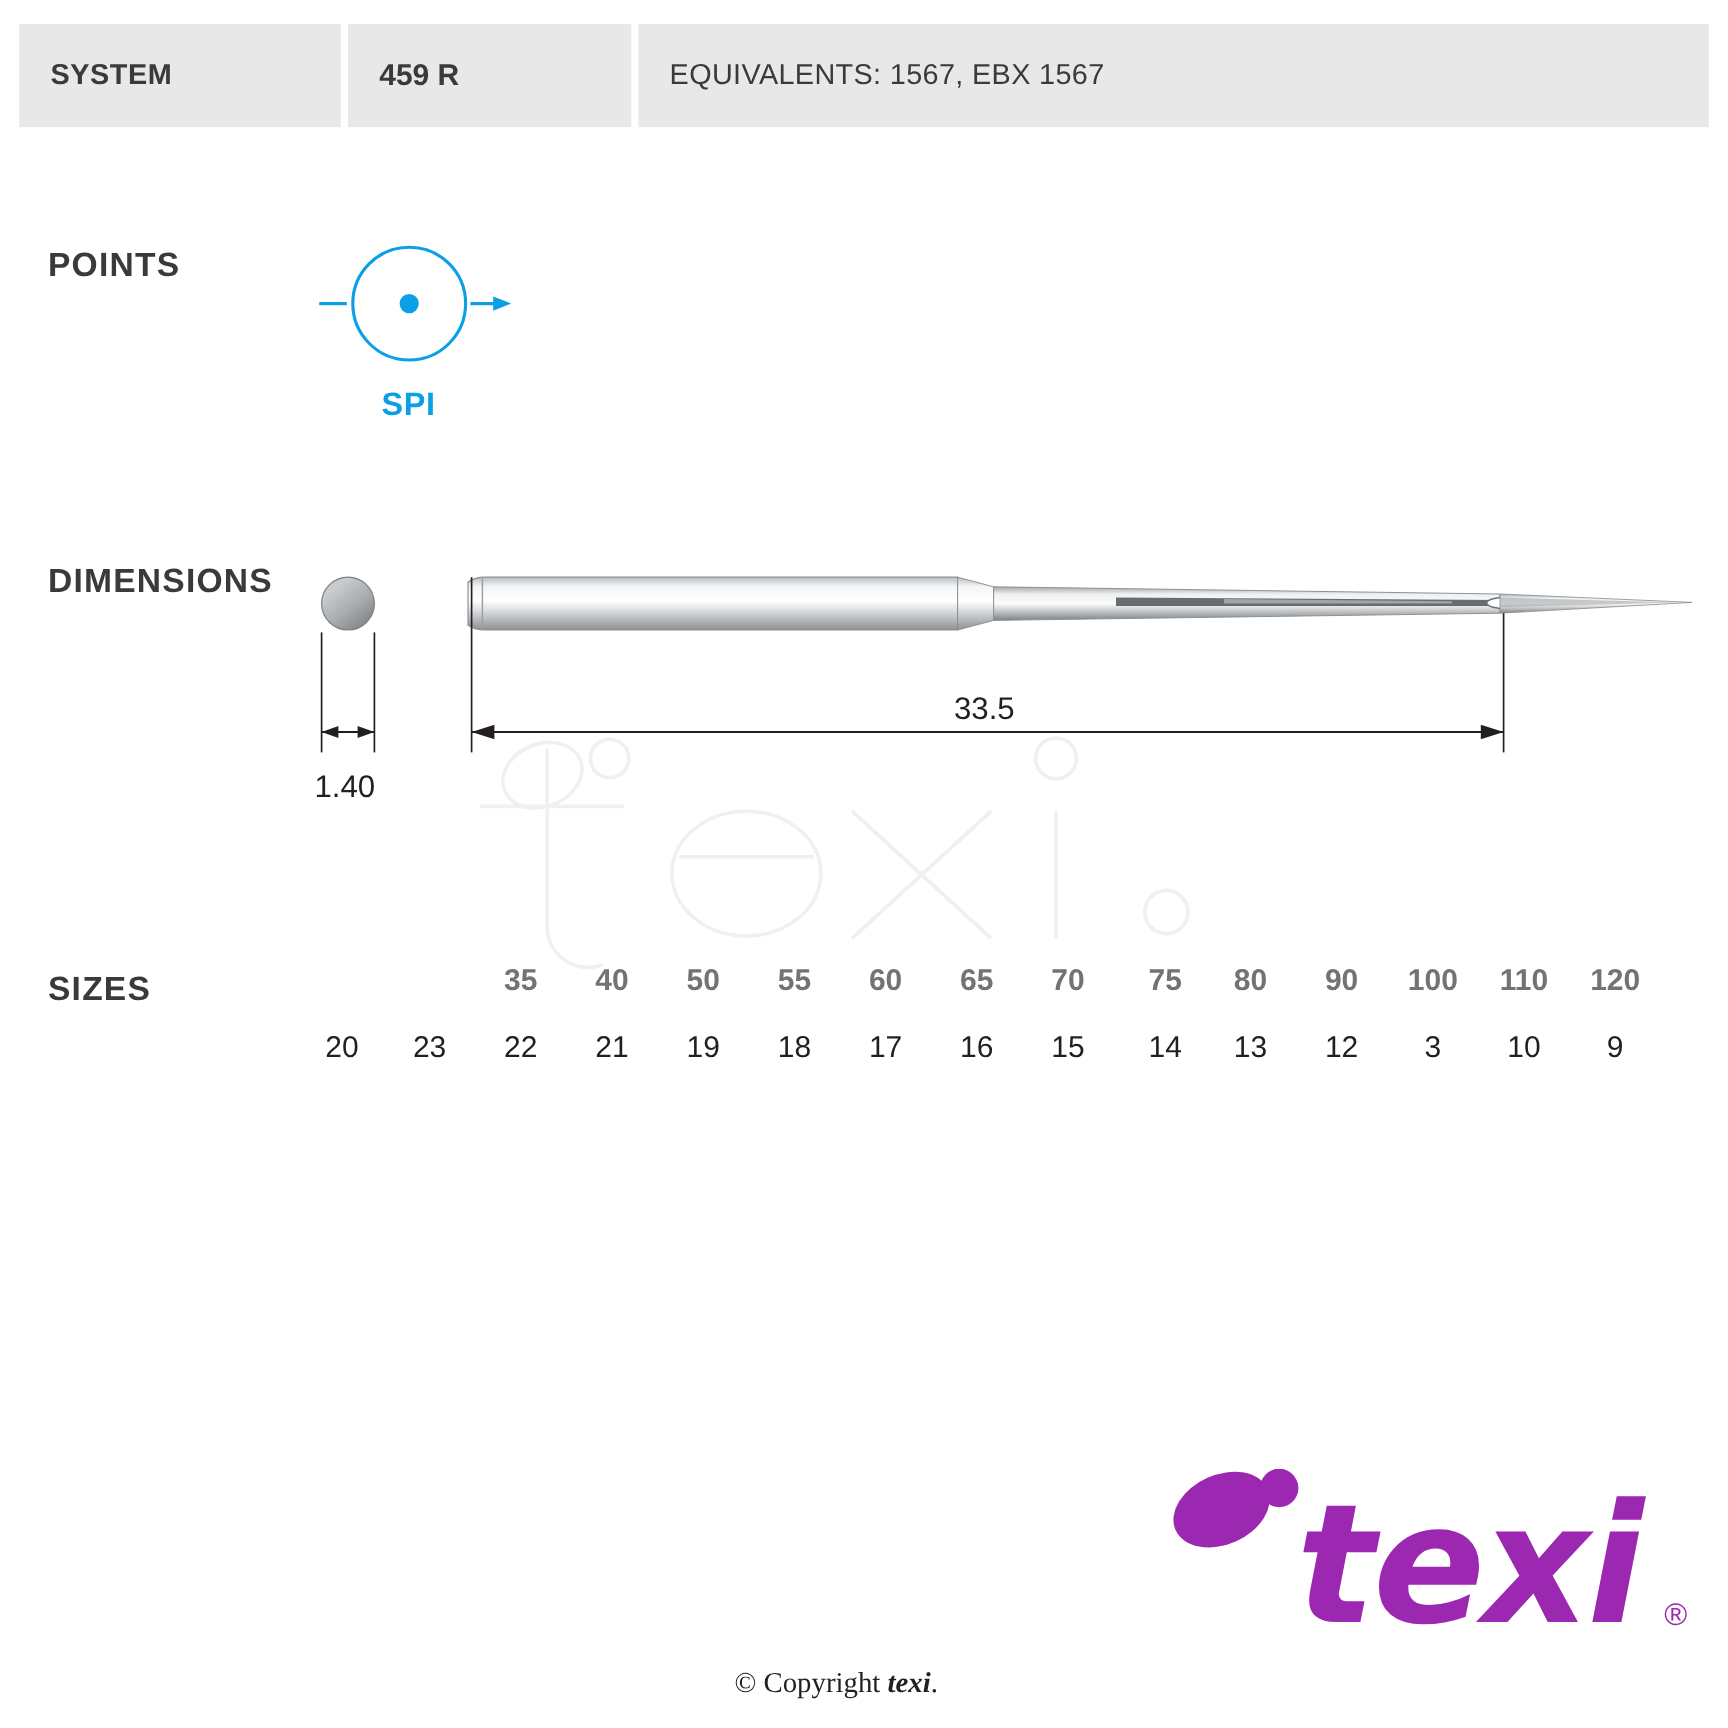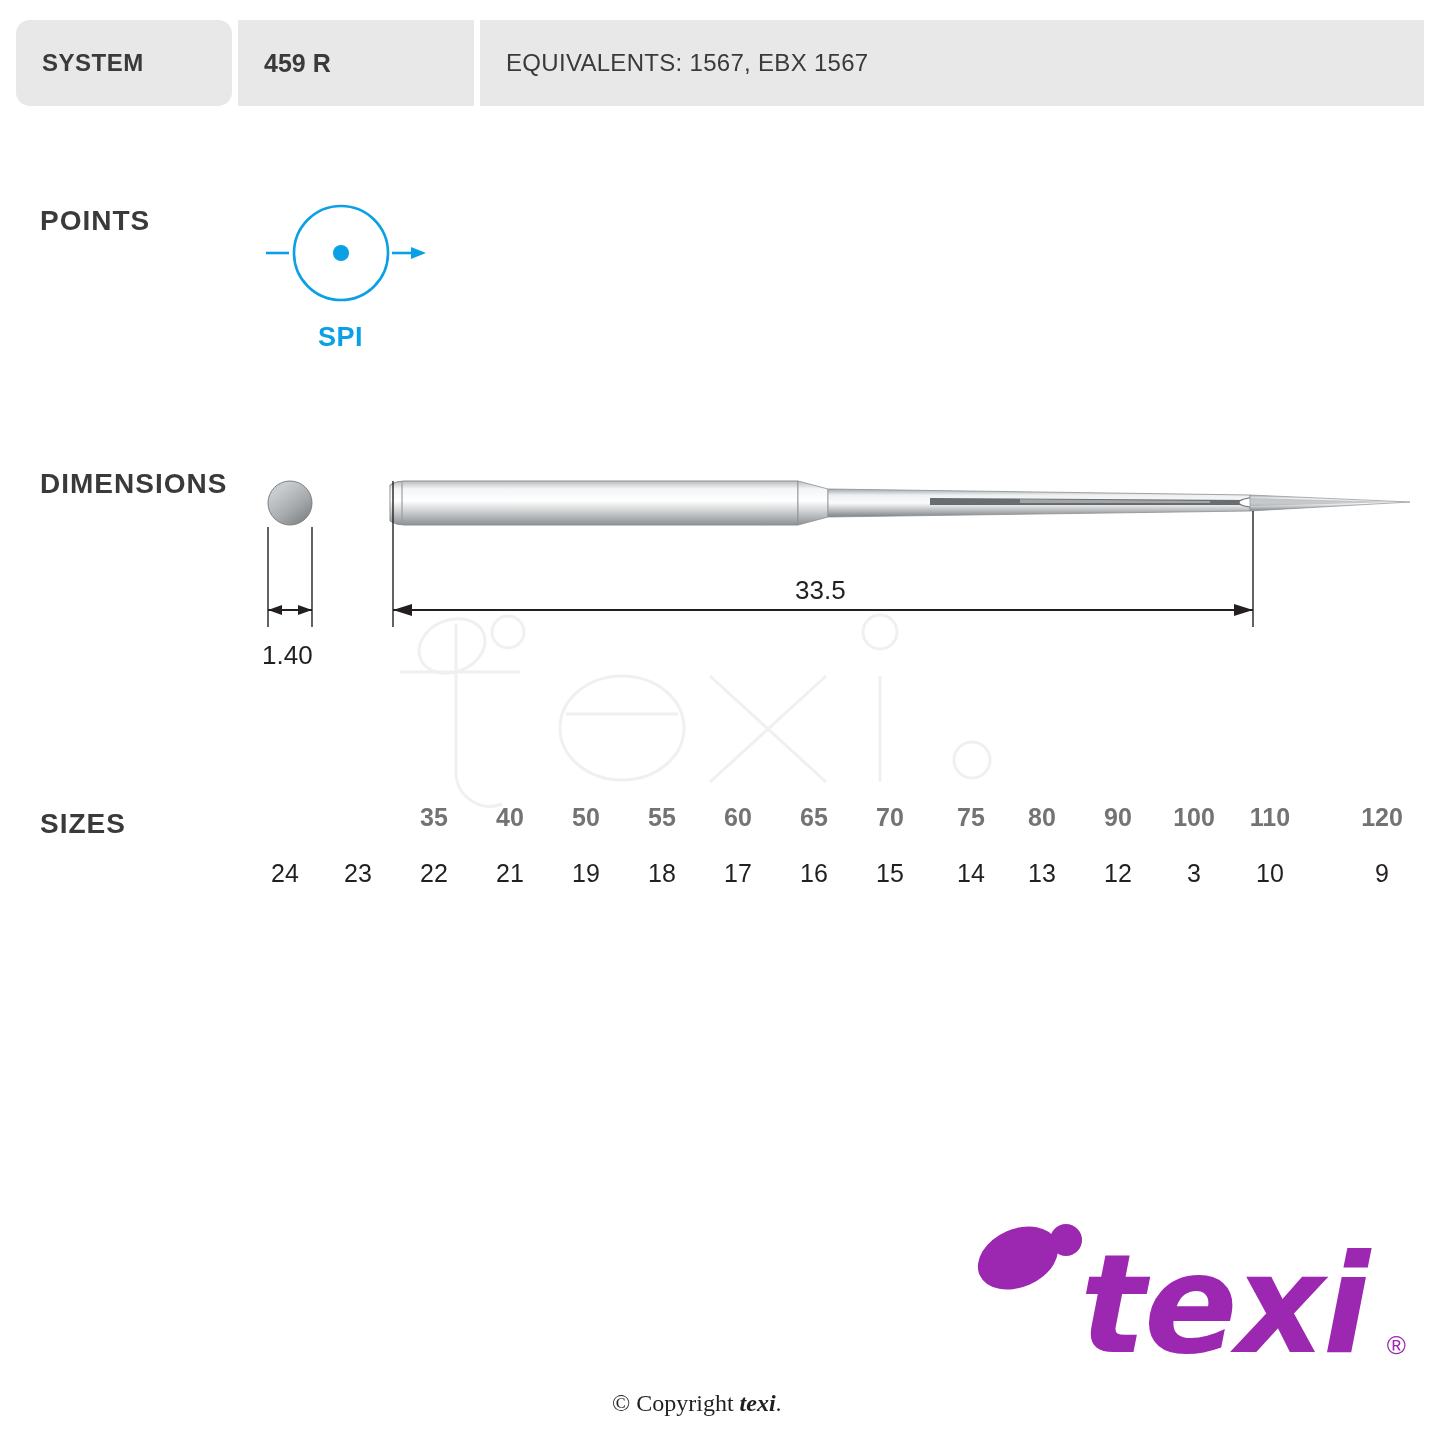--- a/index.html
+++ b/index.html
@@ -26,21 +26,21 @@
     display: flex;
     gap: 6px;
   }
   .hdr-cell {
     background: #e8e8e8;
     display: flex;
     align-items: center;
     padding-left: 26px;
     box-sizing: border-box;
   }
-  .hdr-cell.c1 { width: 216px; border-radius: 14px; }
+  .hdr-cell.c1 { width: 268px; }
   .hdr-cell.c2 { width: 236px; }
   .hdr-cell.c3 { flex: 1; }
   .hdr-label {
     font-size: 24px;
     font-weight: bold;
     letter-spacing: 0.5px;
     color: #3a3a3a;
   }
   .hdr-value {
     font-size: 25px;
@@ -299,21 +299,21 @@
     <polygon points="1003,155 984,149 984,161" fill="#231f20"></polygon>
   </svg>
 
   <div class="dim-text" id="dim-len">33.5</div>
   <div class="dim-text" id="dim-dia">1.40</div>
 </div>
 
 <div class="sizes-block">
   <div class="size-col" style="left:0px;">
     <div class="metric"></div>
-    <div class="nm">24</div>
+    <div class="nm">20</div>
   </div>
   <div class="size-col" style="left:73px;">
     <div class="metric"></div>
     <div class="nm">23</div>
   </div>
   <div class="size-col" style="left:149px;">
     <div class="metric">35</div>
     <div class="nm">22</div>
   </div>
   <div class="size-col" style="left:225px;">
@@ -353,21 +353,21 @@
     <div class="nm">12</div>
   </div>
   <div class="size-col" style="left:909px;">
     <div class="metric">100</div>
     <div class="nm">3</div>
   </div>
   <div class="size-col" style="left:985px;">
     <div class="metric">110</div>
     <div class="nm">10</div>
   </div>
-  <div class="size-col" style="left:1097px;">
+  <div class="size-col" style="left:1061px;">
     <div class="metric">120</div>
     <div class="nm">9</div>
   </div>
 </div>
 
 <div class="copyright">
   <span>© Copyright </span><span class="ctexi">texi</span><span>.</span>
 </div>
 
 <div class="logo">

